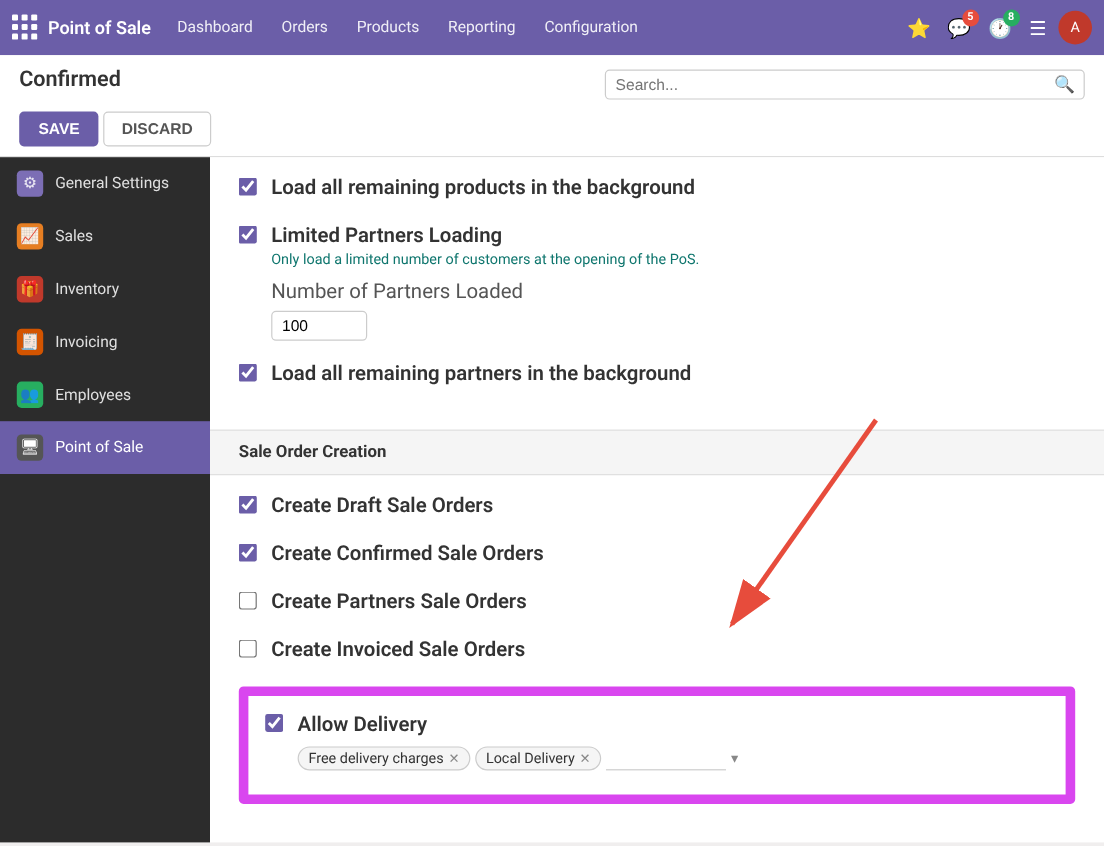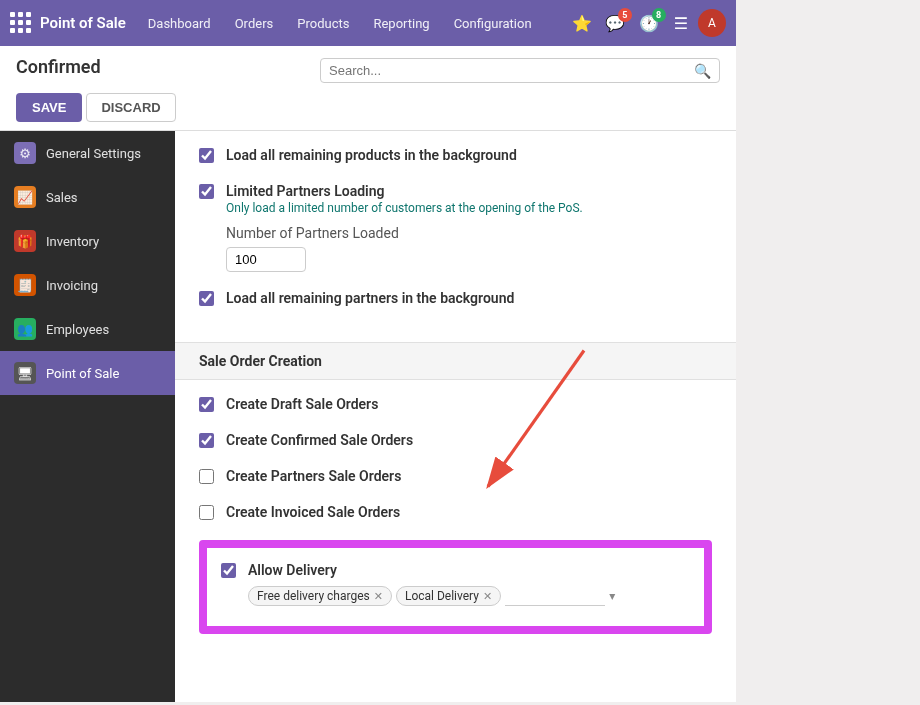--- a/index.html
+++ b/index.html
@@ -196,21 +196,21 @@
 
     .setting-row {
       display: flex;
       align-items: flex-start;
       gap: 12px;
       margin-bottom: 18px;
     }
     .setting-label {
       font-weight: 600;
       color: #333;
-      font-size: 14px;
+      font-size: 17px;
       margin-bottom: 2px;
     }
     .setting-desc {
       color: #0f766e;
       font-size: 12px;
       margin-top: 2px;
     }
     .checkbox-input {
       width: 15px; height: 15px;
       margin-top: 1px;
@@ -238,21 +238,21 @@
       color: #333;
     }
 
     .sale-order-section {
       padding: 16px 24px;
     }
 
     
     .page-wrapper {
       position: relative;
-      width: 736px;
+      width: 920px;
       height: 705px;
       overflow: hidden;
     }
 
     .arrow-overlay {
       position: absolute;
       top: 0; left: 0;
       width: 100%; height: 100%;
       pointer-events: none;
     }

